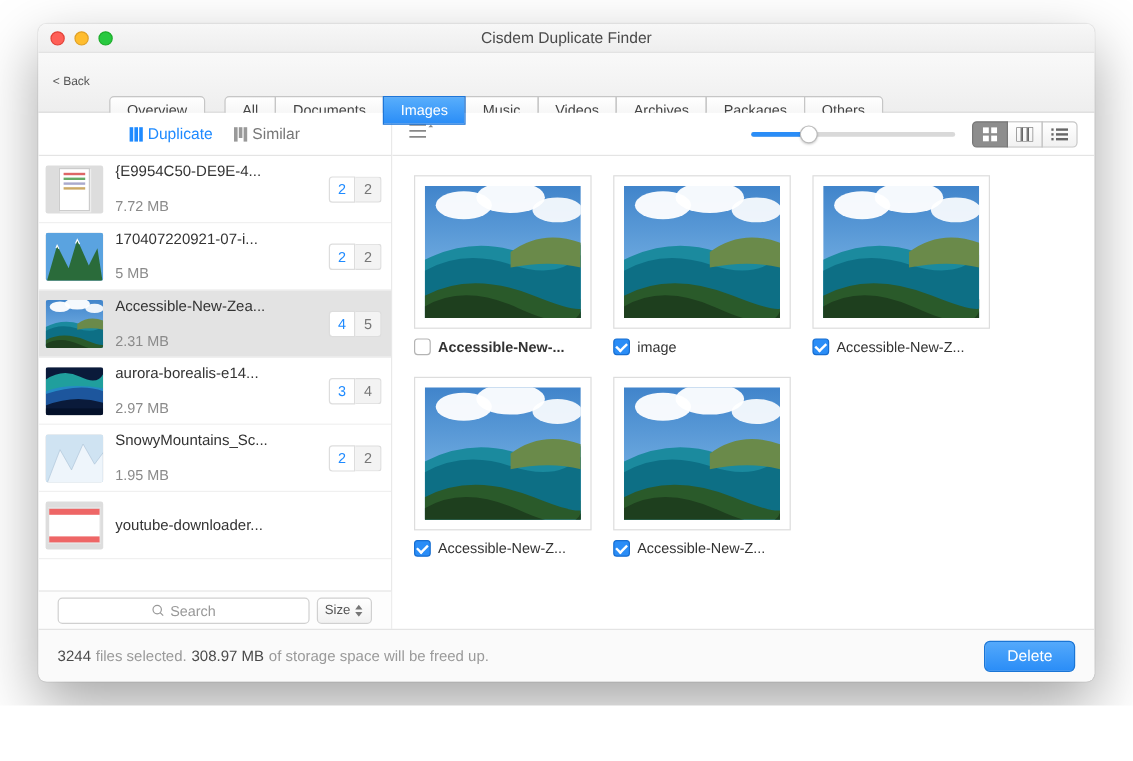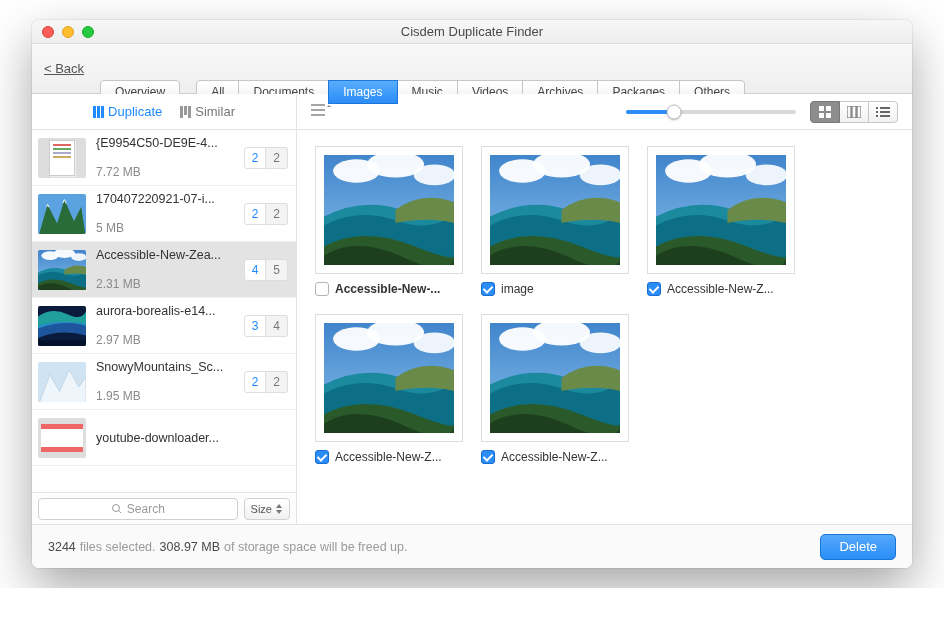--- a/index.html
+++ b/index.html
@@ -43,21 +43,21 @@
   .toolbar {
     height: 50px;
     background: linear-gradient(#f9f9f9,#eeeeee);
     border-bottom: 1px solid #d0d0d0;
     display: flex;
     align-items: center;
     padding: 0 12px;
     gap: 16px;
   }
   .back-btn {
-    font-size: 13px; color: #555; cursor: pointer; text-decoration: underline;
+    font-size: 10px; color: #555; cursor: pointer;
   }
   .seg-btn {
     height: 24px;
     padding: 0 14px;
     background: linear-gradient(#ffffff,#f1f1f1);
     border: 1px solid #c6c6c6;
     border-radius: 4px;
     font-size: 12px;
     color: #444;
     display: inline-flex;
@@ -74,21 +74,21 @@
     color: #fff;
     border-color: #1e76d8;
     z-index: 1;
     position: relative;
   }
   .content {
     display: flex;
     height: 430px;
   }
   .sidebar {
-    width: 265px;
+    width: 295px;
     border-right: 1px solid #e4e4e4;
     display: flex;
     flex-direction: column;
     background: #fff;
   }
   .side-tabs {
     height: 36px;
     display: flex;
     align-items: center;
     justify-content: center;
@@ -136,21 +136,21 @@
   }
   .rsize { font-size: 12px; color: #8a8a8a; margin-top:15px; }
   .counts { display:flex; align-items:center; gap:0; font-size:12px; color:#777;}
   .counts .a{ color:#1e8aff; padding:3px 7px; background:#fff; border:1px solid #ddd; border-radius:3px 0 0 3px;}
   .counts .b{ padding:3px 7px; background:#f3f3f3; border:1px solid #ddd; border-left:none; border-radius:0 3px 3px 0;}
   .side-bottom {
     height: 32px;
     border-top: 1px solid #e4e4e4;
     display: flex;
     align-items: center;
-    padding: 4px 6px;
+    padding: 4px 16px;
     gap: 6px;
     background:#fdfdfd;
   }
   .search {
     flex: 1;
     height: 22px;
     border: 1px solid #d0d0d0;
     border-radius: 4px;
     display: flex;
     align-items: center;

